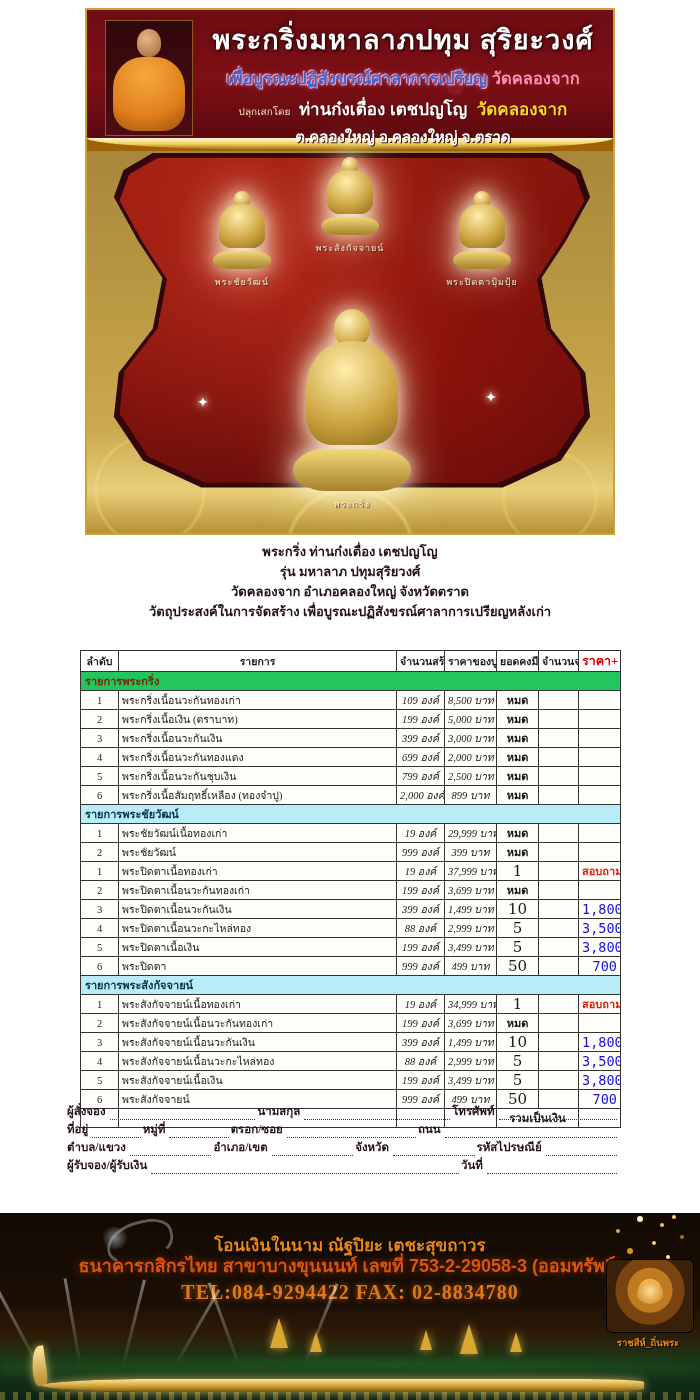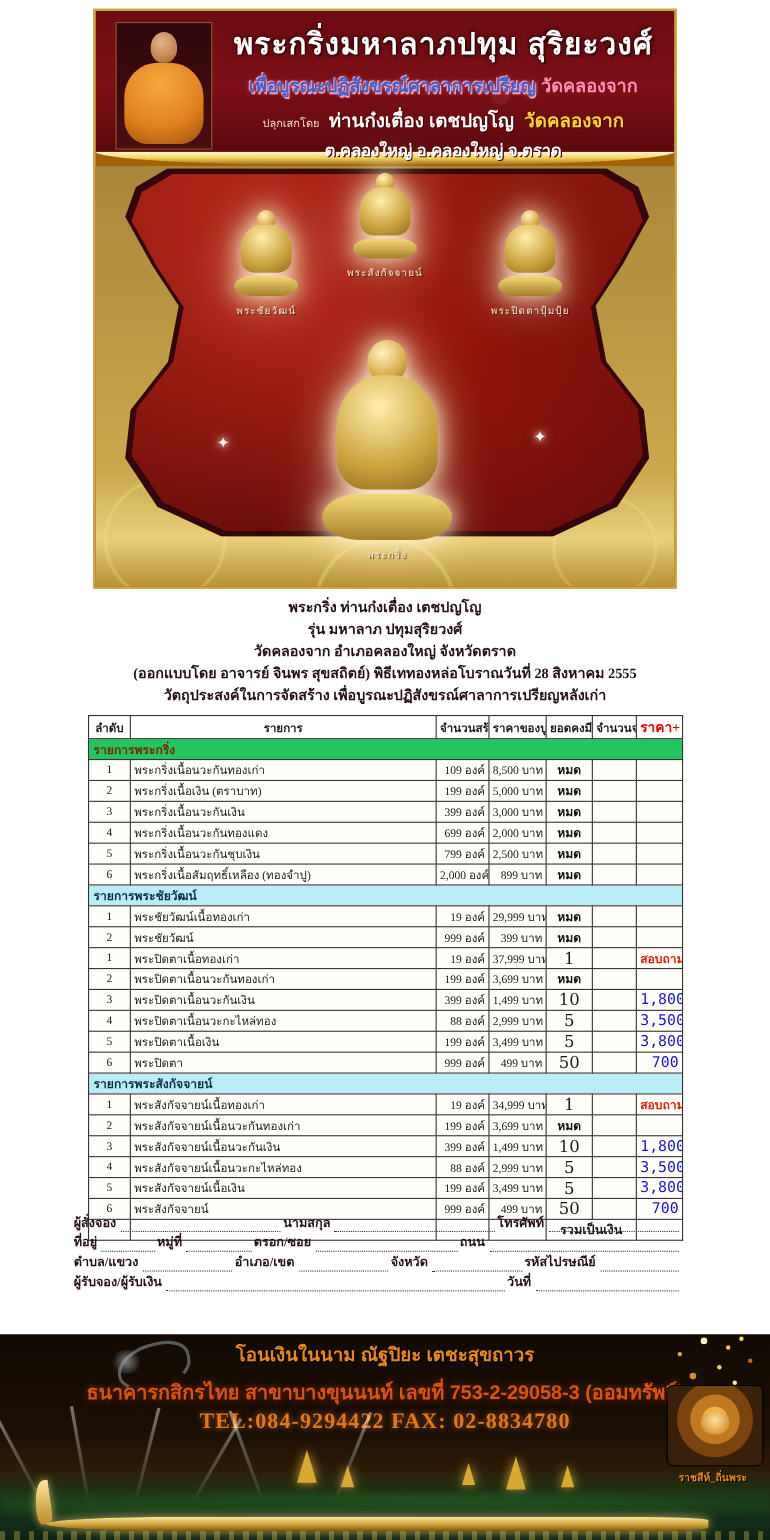--- a/index.html
+++ b/index.html
@@ -85,21 +85,21 @@
     border-collapse:collapse; table-layout:fixed; border:1.5px solid #000;}
   table.order th, table.order td{ border:0.8px solid #333; padding:0 3px; overflow:hidden; white-space:nowrap;}
   table.order thead th{ height:20px; font-size:10.5px; font-weight:bold; text-align:center; background:#fff; color:#1a1a1a;}
   table.order thead th.red{ color:#e00000; font-size:12.5px;}
   tr.section td{ height:15px; font-size:11px; font-weight:bold; padding-left:4px;}
   tr.sec-peach td{ background:#22c55e; color:#7a2800;}
   tr.sec-cyan td{ background:#b8ecf6; color:#083048;}
   tr.sec-salmon td{ background:#f2847a; color:#6e0808;}
   tr.item td{ height:17px; font-size:10.5px; background:#fffefa;}
   td.c-no{ text-align:center; font-size:10px;}
-  td.c-qty, td.c-price{ text-align:right; font-size:9.5px;}
+  td.c-qty, td.c-price{ text-align:center; font-size:9.5px;font-style:italic;}
   td.c-stock{ text-align:center;}
   td.c-stock.soldout{ font-weight:bold; font-size:11px; color:#111;}
   td.c-stock.num{ font-family:"DejaVu Serif",serif; font-size:15px;}
   td.c-plus{ text-align:right; padding-right:5px;}
   td.c-plus.ask{ color:#e02000; font-weight:bold; font-size:11px; text-align:right;}
   td.c-plus.num2{ color:#1414d8; font-family:"DejaVu Sans Mono",monospace; font-size:13.5px;}
   tr.total td{ height:18px; background:#fff;}
   tr.total td.tl{ text-align:center; font-size:11.5px; font-weight:bold;}
 
   
@@ -118,21 +118,21 @@
     background:linear-gradient(180deg,#120a03 0%, #1d1006 55%, #17100a 100%); overflow:hidden;}
   .dragon{ position:absolute; left:92px; top:4px; width:96px; height:50px; opacity:.85;}
   .dragon::before{ content:""; position:absolute; inset:4px 14px;
     border:3px solid rgba(170,180,190,.55); border-radius:60% 40% 55% 45%;
     border-bottom-color:transparent; transform:rotate(-12deg);}
   .dragon::after{ content:""; position:absolute; left:8px; top:10px; width:30px; height:22px;
     background:radial-gradient(circle, rgba(190,200,210,.7), transparent 70%); border-radius:50%;}
   .sparkles{ position:absolute; right:24px; top:2px; width:4px; height:4px; border-radius:50%; background:#ffd96a;
     box-shadow:-12px 8px 0 0 #f7c44c,-34px 2px 0 1px #fff0c0,-56px 14px 0 0 #e8a83c,-20px 26px 0 0 #f7d070,
       -44px 34px 0 1px #d89028,-6px 40px 0 0 #ffe9a0,-66px 44px 0 0 #c07818,-28px 50px 0 1px #f0b850,8px 20px 0 0 #b86a10;}
-  .f1{ position:absolute; top:4px; width:100%; text-align:center; font-size:17px; font-weight:bold;
+  .f1{ position:absolute; top:18px; width:100%; text-align:center; font-size:17px; font-weight:bold;
     color:#e8891a; text-shadow:1px 1px 2px #000; font-family:"Liberation Sans",sans-serif;}
   .f2{ position:absolute; top:38px; width:100%; text-align:center; font-size:18px; font-weight:bold;
     color:#d85410; text-shadow:1px 1px 0 #3a1000, 0 0 8px rgba(220,90,10,.5); font-family:"Liberation Sans",sans-serif;}
   .f3{ position:absolute; top:68px; width:100%; text-align:center; font-size:20px; font-weight:bold;
     font-family:"Liberation Serif",serif; color:#c8a234; letter-spacing:1px;}
   .f3 .num{ color:#e07818; text-shadow:0 0 6px rgba(230,120,20,.6);}
   .lion{ position:absolute; right:6px; top:46px; width:88px; height:74px; border:1px solid #000; border-radius:6px;
     background:radial-gradient(circle at 50% 42%, #f0b34a 0 11px, #c07a20 12px 22px, #7a4410 23px 34px, #38200a 35px);}
   .lion::before{ content:""; position:absolute; left:50%; top:34%; transform:translateX(-50%);
     width:26px; height:20px; border-radius:50% 50% 60% 60%;
@@ -224,21 +224,20 @@
           </div>
         <div class="amu-label">พระกริ่ง</div>
       </div>
     </div>
   </div>
 
   <div class="info">
     <div>พระกริ่ง ท่านก๋งเตื่อง เตชปญโญ</div>
     <div>รุ่น มหาลาภ ปทุมสุริยวงศ์</div>
     <div>วัดคลองจาก อำเภอคลองใหญ่ จังหวัดตราด</div>
-    <div>(ออกแบบโดย อาจารย์ จินพร สุขสถิตย์) พิธีเททองหล่อโบราณวันที่ 28 สิงหาคม 2555</div>
     <div>วัตถุประสงค์ในการจัดสร้าง เพื่อบูรณะปฏิสังขรณ์ศาลาการเปรียญหลังเก่า</div>
   </div>
 
   <table class="order">
     <colgroup>
       <col style="width:38px">
         <col style="width:278px">
         <col style="width:48px">
       <col style="width:52px">
         <col style="width:42px">

